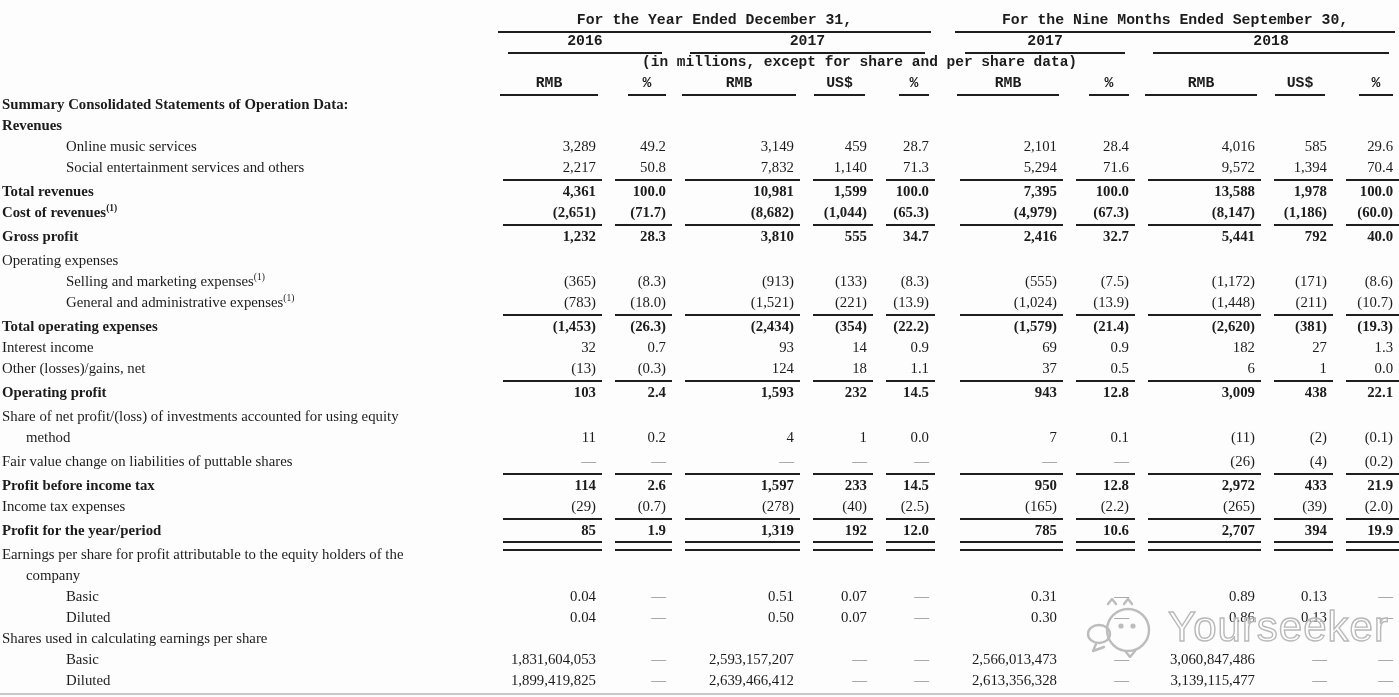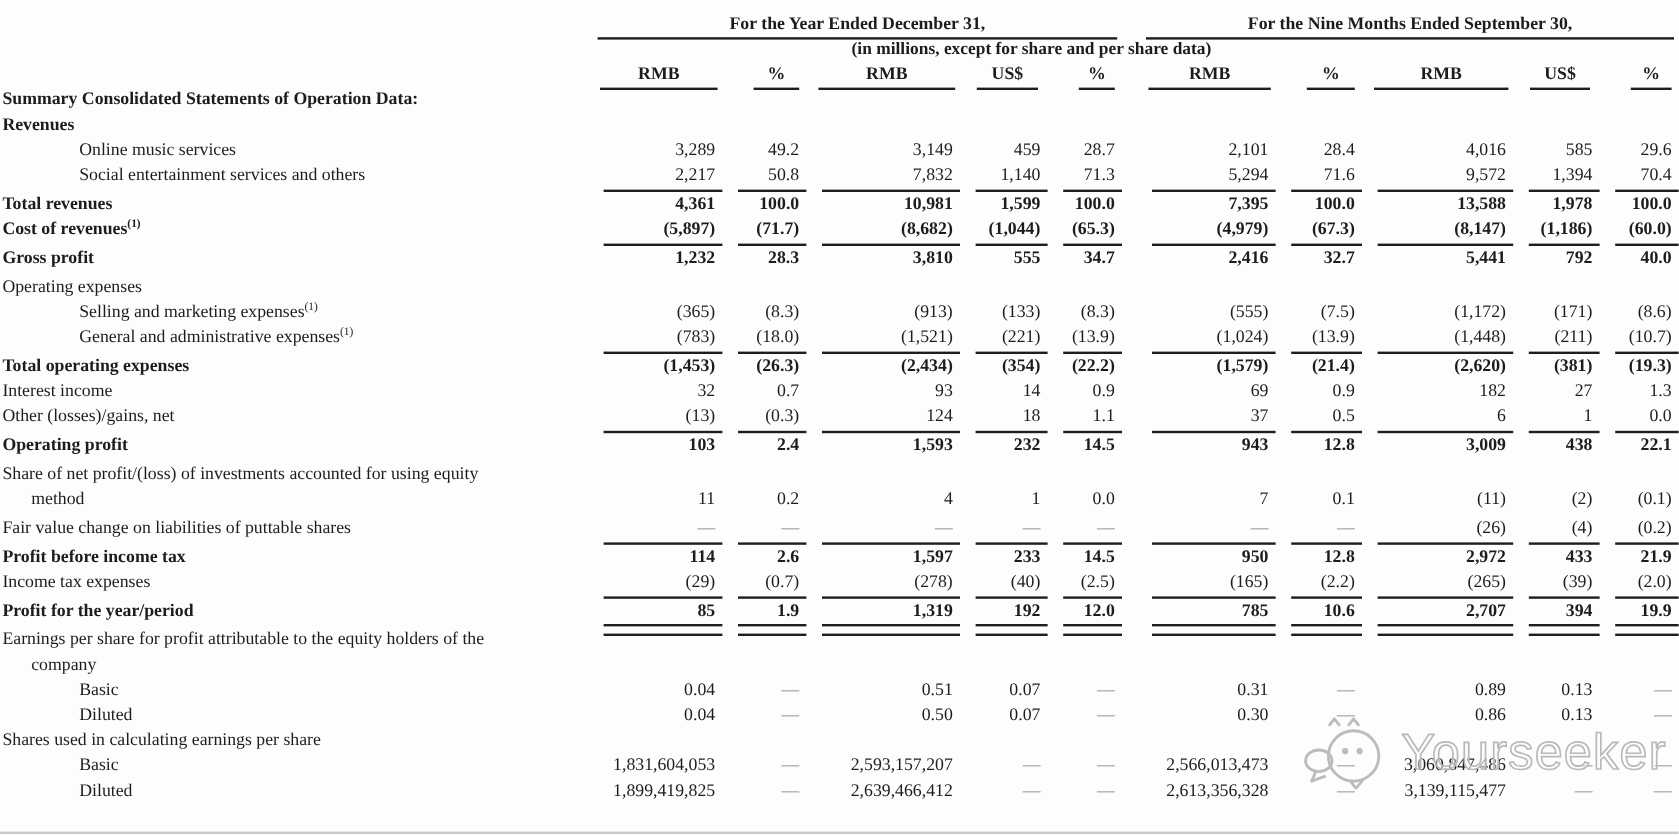--- a/index.html
+++ b/index.html
@@ -7,21 +7,21 @@
   body {
     background:#ffffff;
     font-family:"Liberation Serif", serif;
     color:#1c1c1c;
     overflow:hidden;
   }
   .page { position:relative; width:1399px; height:697px; background:#fdfdfd; overflow:hidden; }
 
   table { border-collapse:collapse; table-layout:fixed; width:1399px; margin-top:10px; }
   th, td { font-size:14.8px; line-height:21px; padding:0; vertical-align:bottom; font-weight:normal; }
-  thead th { font-weight:bold; }
+  thead th { font-weight:bold;font-family:Liberation Mono, monospace; }
 
   .lbl { text-align:left; padding-left:2px; white-space:nowrap;margin-left:20px; }
   td.lbl.ind1 { padding-left:66px; }
   .l2 { padding-left:24px; }
   sup { font-size:9.5px; line-height:0; }
 
   .num { text-align:right; white-space:nowrap; }
   .cw { display:block; position:relative; }
   .num .cw { margin-left:13px; padding-right:6px; }
 
@@ -89,20 +89,36 @@
         <td class="lbl"></td>
         <th colspan="5">
           <span class="cw gcw">For the Year Ended December 31,</span>
         </th>
         <td class="spacer"></td>
         <th colspan="5">
           <span class="cw gcw">For the Nine Months Ended September 30,</span>
         </th>
       </tr>
 
+      <tr>
+        <td></td>
+        <th colspan="2">
+          <span class="cw ycw">2016</span>
+        </th>
+        <th colspan="3">
+          <span class="cw ycw">2017</span>
+        </th>
+        <td class="spacer"></td>
+        <th colspan="2">
+          <span class="cw ycw">2017</span>
+        </th>
+        <th colspan="3">
+          <span class="cw ycw">2018</span>
+        </th>
+      </tr>
 
       <tr>
         <td></td>
         <th colspan="11" class="units-cell">
           <span class="units-inner">(in millions, except for share and per share data)</span>
         </th>
       </tr>
 
       <tr>
         <td></td>
@@ -307,21 +323,21 @@
           <td class="num">
             <span class="cw">1,978</span>
           </td>
           <td class="num">
             <span class="cw">100.0</span>
           </td>
         </tr>
         <tr class="bold">
           <td class="lbl">Cost of revenues<sup>(1)</sup></td>
           <td class="num u">
-            <span class="cw">(5,897)</span>
+            <span class="cw">(2,651)</span>
           </td>
           <td class="num u">
             <span class="cw">(71.7)</span>
           </td>
           <td class="num u">
             <span class="cw">(8,682)</span>
           </td>
           <td class="num u">
             <span class="cw">(1,044)</span>
           </td>

